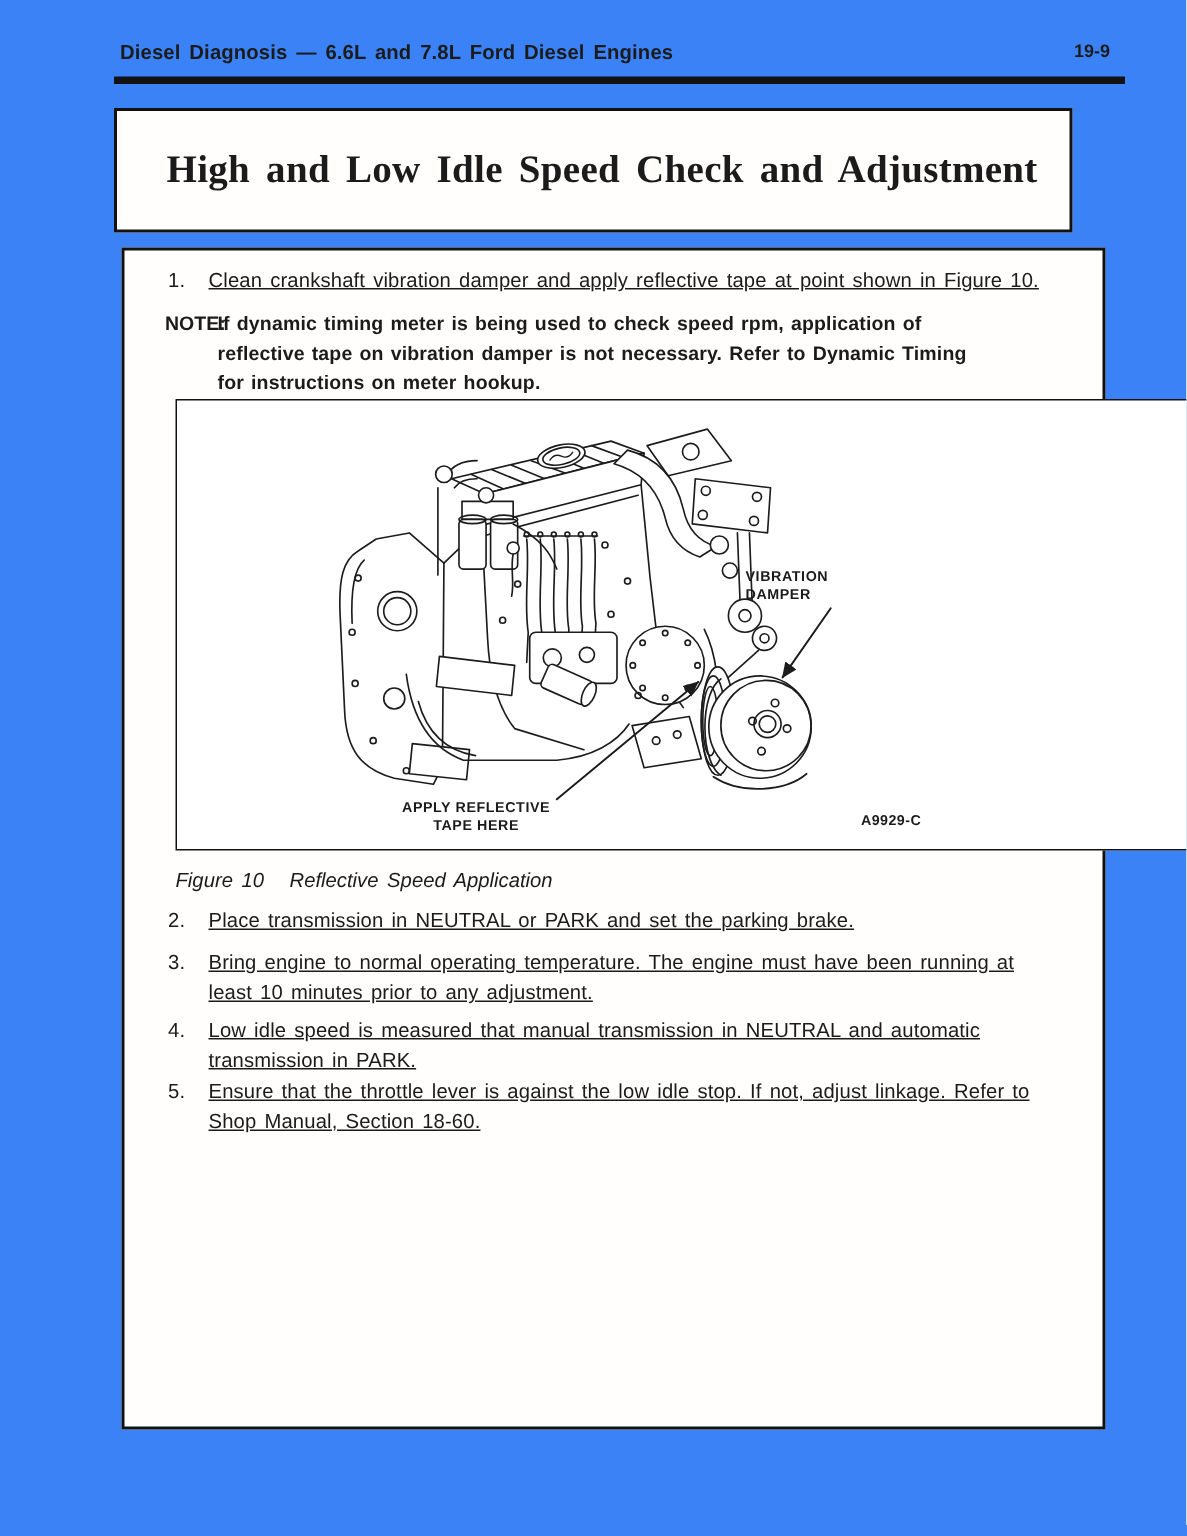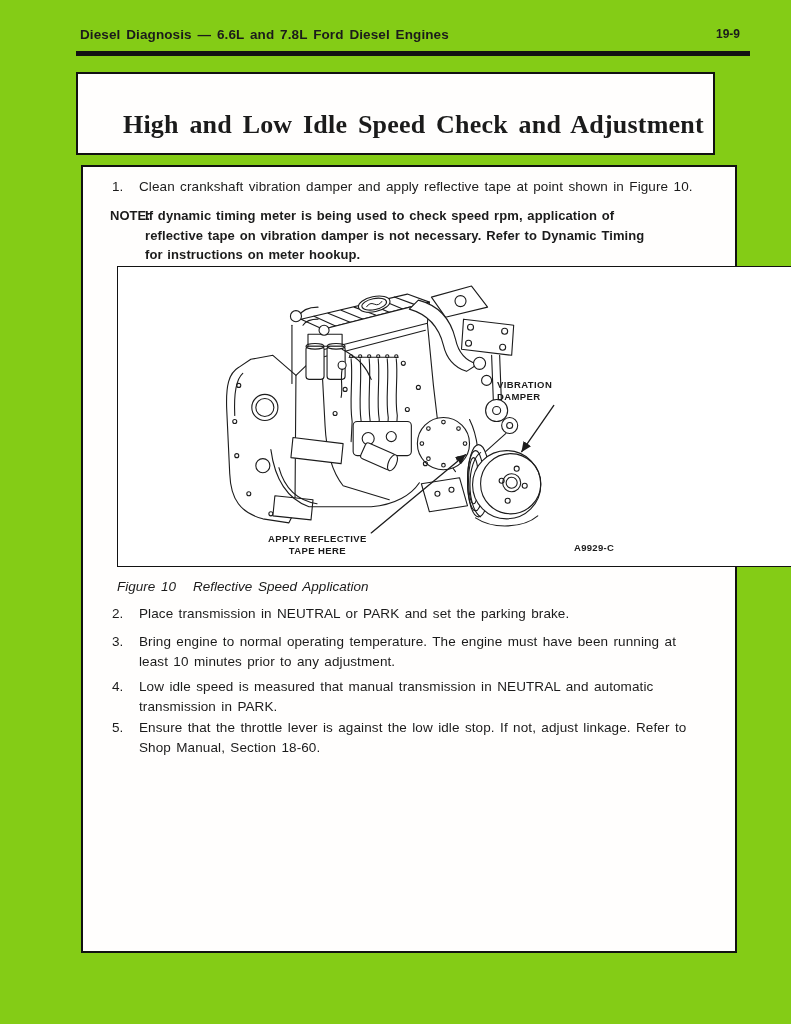--- a/index.html
+++ b/index.html
@@ -1,39 +1,39 @@
 <!DOCTYPE html>
 <html><head>
 <meta charset="utf-8">
 <style>
   html,body{margin:0;padding:0;background:#ffffff;}
-  .page{position:relative;width:791px;height:1024px;background:#84cc16;
+  .page{position:relative;width:791px;height:1024px;background:#3b82f6;
         font-family:"Liberation Sans",sans-serif;color:#1b1b1b;overflow:hidden;}
 
   
   .hdr-left{position:absolute;left:80px;top:27px;font-size:13.5px;font-weight:bold;
             letter-spacing:0.1px;word-spacing:2px;}
   .hdr-right{position:absolute;top:27px;right:51px;font-size:12px;font-weight:bold;}
   .hdr-rule{position:absolute;left:76px;top:51px;width:674px;height:5px;background:#121212;}
 
   
   .title-box{position:absolute;left:76px;top:72px;width:639px;height:83px;
              border:2.5px solid #121212;box-sizing:border-box;background:#fffefd;}
-  .title-box h1{position:absolute;left:33px;top:50%;transform:translateY(-52%);margin:12px;
+  .title-box h1{position:absolute;left:33px;top:50%;transform:translateY(-52%);margin:0;
                 font-family:"Liberation Serif",serif;font-weight:bold;font-size:26px;
                 letter-spacing:0.2px;word-spacing:4px;white-space:nowrap;}
 
   
   .content-box{position:absolute;left:81px;top:165px;width:656px;height:788px;
                border:2px solid #121212;box-sizing:border-box;background:#fffefd;}
 
   .step{position:absolute;left:29px;display:flex;font-size:13.5px;line-height:20px;
         word-spacing:1.5px;letter-spacing:0.1px;}
   .step .num{width:27px;flex:none;}
-  .step .txt{width:556px;white-space:pre-line;}
+  .step .txt{width:556px;white-space:pre-line;text-decoration:underline;}
 
   .note{position:absolute;left:27px;top:39px;display:flex;font-weight:bold;
         font-size:13px;line-height:19.5px;}
   .note .lbl{width:35px;flex:none;}
   .note .body{width:540px;white-space:pre-line;word-spacing:1px;letter-spacing:0.1px;}
 
   
   .figure-box{position:absolute;left:34px;top:99px;width:684px;height:301px;
               border:1.5px solid #121212;box-sizing:border-box;background:#fff;}
   .figure-box svg{position:absolute;left:0;top:0;width:100%;height:100%;}

